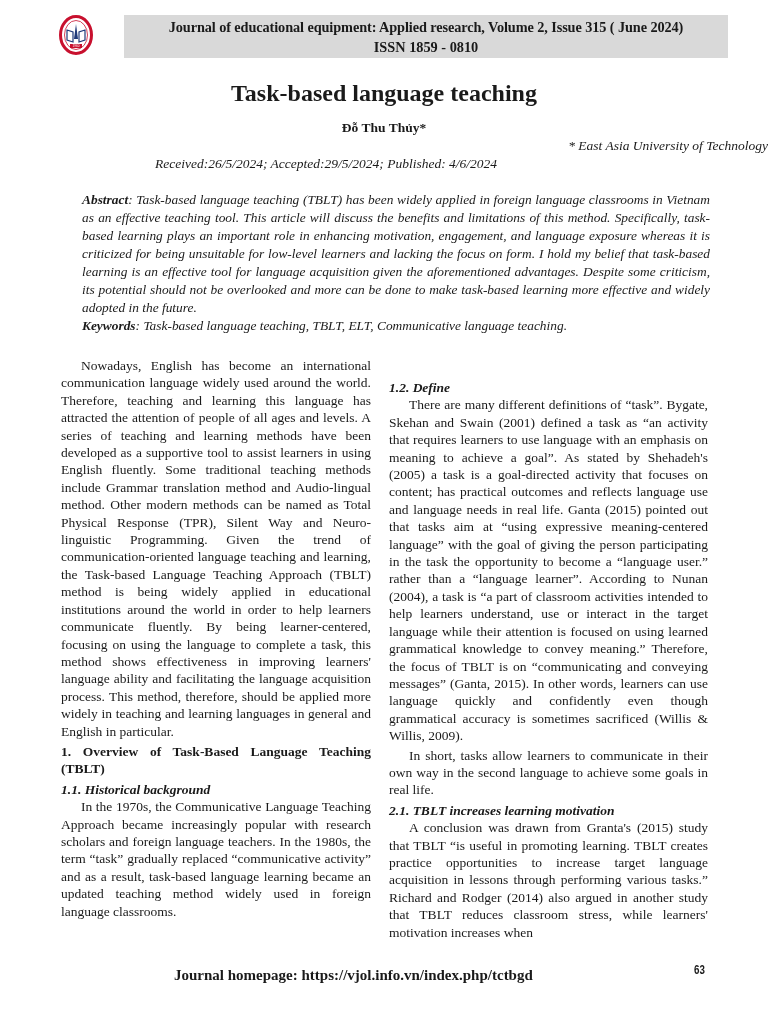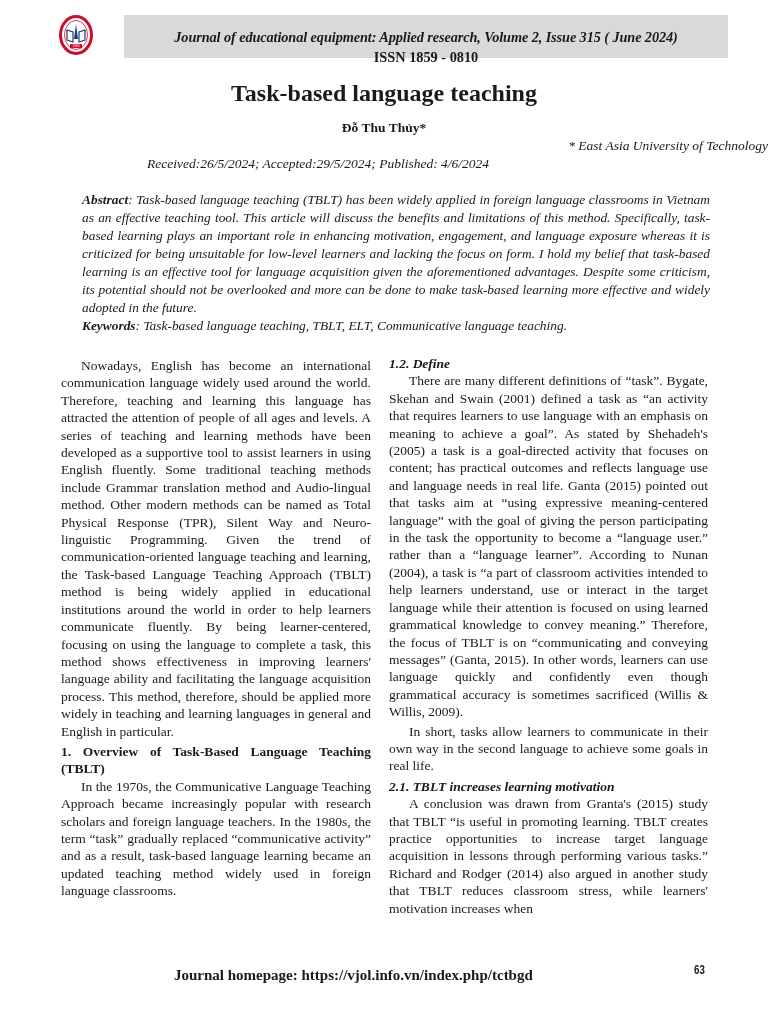--- a/index.html
+++ b/index.html
@@ -1,36 +1,36 @@
 <!DOCTYPE html>
 <html><head>
 <meta charset="utf-8">
 <style>
   html, body { margin: 0; padding: 0; background: #ffffff; }
   body { width: 768px; height: 1024px; position: relative; overflow: hidden;
          font-family: "Liberation Serif", "DejaVu Serif", serif; color: #1a1a1a; }
   .logo { position: absolute; left: 59px; top: 15px; width: 34px; height: 40px; }
   .header-bar { position: absolute; left: 124px; top: 15px; width: 604px; height: 43px;
                 background: #d9d9d9; text-align: center; }
-  .header-line1 { font-weight: bold; font-size: 14.3px; line-height: 20px; padding-top: 12px; letter-spacing: -0.1px; font-style: italic; }
+  .header-line1 { font-weight: bold; font-size: 14.3px; line-height: 20px; padding-top: 2px; letter-spacing: -0.1px; }
   .header-line2 { font-weight: bold; font-size: 14.3px; line-height: 20px; }
   .title { position: absolute; left: 0; width: 768px; top: 78px; text-align: center;
            font-weight: bold; font-size: 24px; line-height: 30px; }
   .author { position: absolute; left: 0; width: 768px; top: 119px; text-align: center;
             font-weight: bold; font-size: 13.5px; line-height: 18px; }
   .affil { position: absolute; left: 0; width: 768px; top: 137px; text-align: right;
            font-style: italic; font-size: 13.5px; line-height: 18px; }
-  .dates { position: absolute; left: 0; width: 636px; top: 155px; text-align: center;
+  .dates { position: absolute; left: 8px; width: 636px; top: 155px; text-align: center;
            font-style: italic; font-size: 13.5px; line-height: 18px; }
   .abstract { position: absolute; left: 82px; width: 628px; top: 191px;
               font-style: italic; font-size: 13.4px; line-height: 18px; text-align: justify; }
   .abstract b { font-weight: bold; }
   .col { position: absolute; top: 355px; font-size: 13.5px; line-height: 17.4px; text-align: justify; }
   .col-left { left: 61px; width: 310px; }
-  .col-right { left: 389px; width: 319px; }
+  .col-right { left: 389px; width: 319px; margin-top: 24px; }
   .h-sec { font-weight: bold; margin: 0; }
   .h-sub { font-weight: bold; font-style: italic; margin: 0; }
   .para { margin: 0; text-indent: 20px; }
   .para-gap { margin-top: 2px; }
   .h-gap { margin-top: 3px; }
   .footer-home { position: absolute; left: 174px; top: 965px; font-weight: bold; font-size: 15px; line-height: 20px; }
   .page-num { position: absolute; left: 694px; top: 962px; font-family: "Liberation Sans", "DejaVu Sans", sans-serif;
               font-weight: bold; font-size: 13px; transform: scaleX(0.75); transform-origin: left; }
 </style>
 </head>
@@ -59,20 +59,21 @@
 <div class="dates">Received:26/5/2024; Accepted:29/5/2024; Published: 4/6/2024</div>
 
 <div class="abstract">
   <div><b>Abstract</b><span>: Task-based language teaching (TBLT) has been widely applied in foreign language classrooms in Vietnam as an effective teaching tool. This article will discuss the benefits and limitations of this method. Specifically, task-based learning plays an important role in enhancing motivation, engagement, and language exposure whereas it is criticized for being unsuitable for low-level learners and lacking the focus on form. I hold my belief that task-based learning is an effective tool for language acquisition given the aforementioned advantages. Despite some criticism, its potential should not be overlooked and more can be done to make task-based learning more effective and widely adopted in the future.</span></div>
   <div><b>Keywords</b><span>: Task-based language teaching, TBLT, ELT, Communicative language teaching.</span></div>
 </div>
 
 <div class="col col-left">
   <p class="para para-gap">Nowadays, English has become an international communication language widely used around the world. Therefore, teaching and learning this language has attracted the attention of people of all ages and levels. A series of teaching and learning methods have been developed as a supportive tool to assist learners in using English fluently. Some traditional teaching methods include Grammar translation method and Audio-lingual method. Other modern methods can be named as Total Physical Response (TPR), Silent Way and Neuro-linguistic Programming. Given the trend of communication-oriented language teaching and learning, the Task-based Language Teaching Approach (TBLT) method is being widely applied in educational institutions around the world in order to help learners communicate fluently. By being learner-centered, focusing on using the language to complete a task, this method shows effectiveness in improving learners' language ability and facilitating the language acquisition process. This method, therefore, should be applied more widely in teaching and learning languages in general and English in particular.</p>
   <p class="h-sec h-gap">1. Overview of Task-Based Language Teaching (TBLT)</p>
+  <p class="h-sub h-gap">1.1. Historical background</p>
   <p class="para">In the 1970s, the Communicative Language Teaching Approach became increasingly popular with research scholars and foreign language teachers. In the 1980s, the term “task” gradually replaced “communicative activity” and as a result, task-based language learning became an updated teaching method widely used in foreign language classrooms.</p>
 </div>
 
 <div class="col col-right">
   <p class="h-sub">1.2. Define</p>
   <p class="para">There are many different definitions of “task”. Bygate, Skehan and Swain (2001) defined a task as “an activity that requires learners to use language with an emphasis on meaning to achieve a goal”. As stated by Shehadeh's (2005) a task is a goal-directed activity that focuses on content; has practical outcomes and reflects language use and language needs in real life. Ganta (2015) pointed out that tasks aim at “using expressive meaning-centered language” with the goal of giving the person participating in the task the opportunity to become a “language user.” rather than a “language learner”. According to Nunan (2004), a task is “a part of classroom activities intended to help learners understand, use or interact in the target language while their attention is focused on using learned grammatical knowledge to convey meaning.” Therefore, the focus of TBLT is on “communicating and conveying messages” (Ganta, 2015). In other words, learners can use language quickly and confidently even though grammatical accuracy is sometimes sacrificed (Willis &amp; Willis, 2009).</p>
   <p class="para para-gap">In short, tasks allow learners to communicate in their own way in the second language to achieve some goals in real life.</p>
   <p class="h-sub h-gap">2.1. TBLT increases learning motivation</p>
   <p class="para">A conclusion was drawn from Granta's (2015) study that TBLT “is useful in promoting learning. TBLT creates practice opportunities to increase target language acquisition in lessons through performing various tasks.” Richard and Rodger (2014) also argued in another study that TBLT reduces classroom stress, while learners' motivation increases when</p>
 </div>

